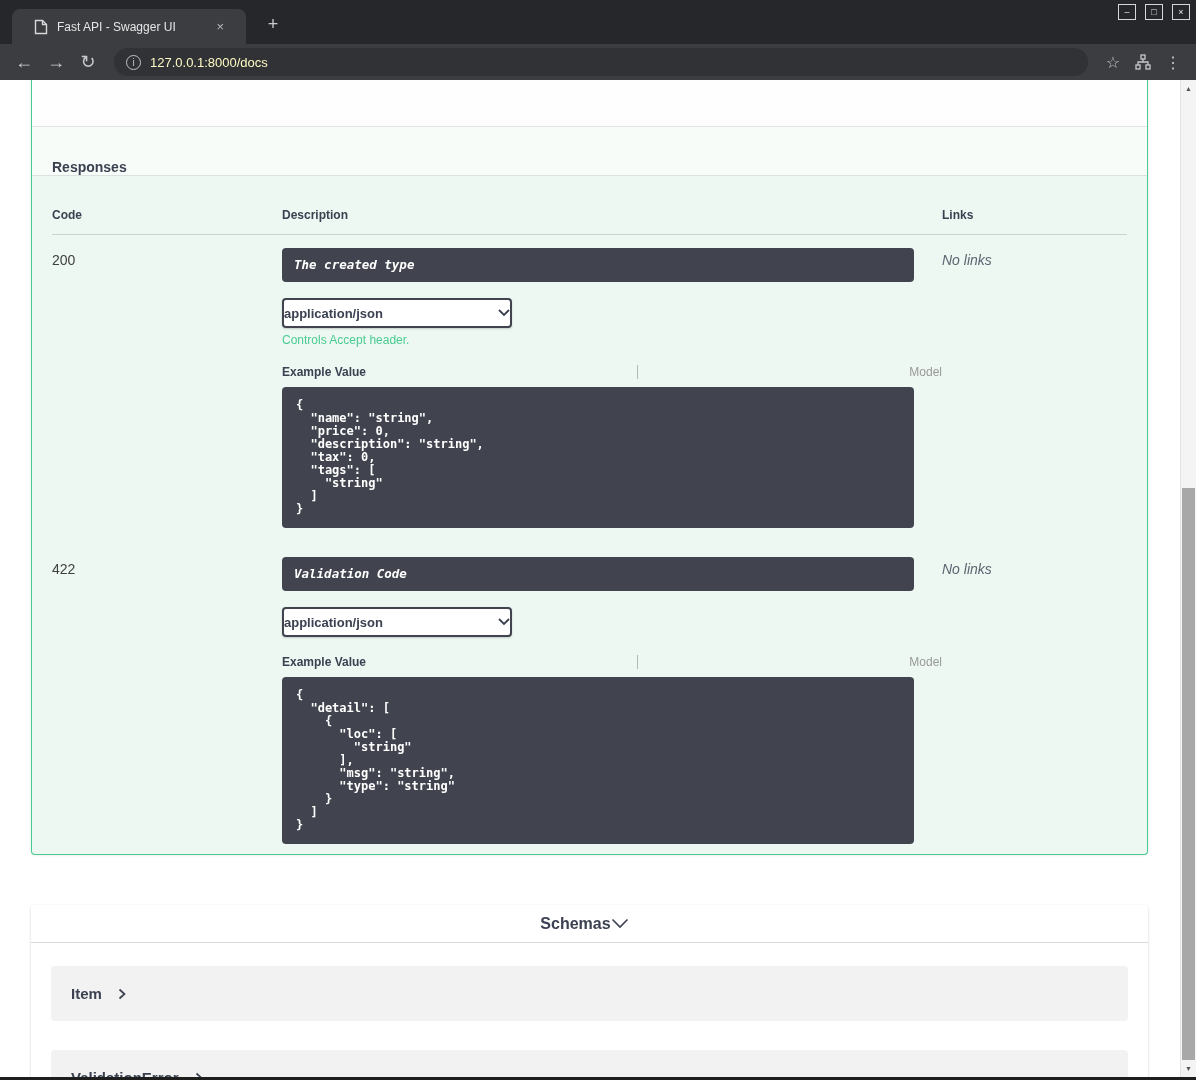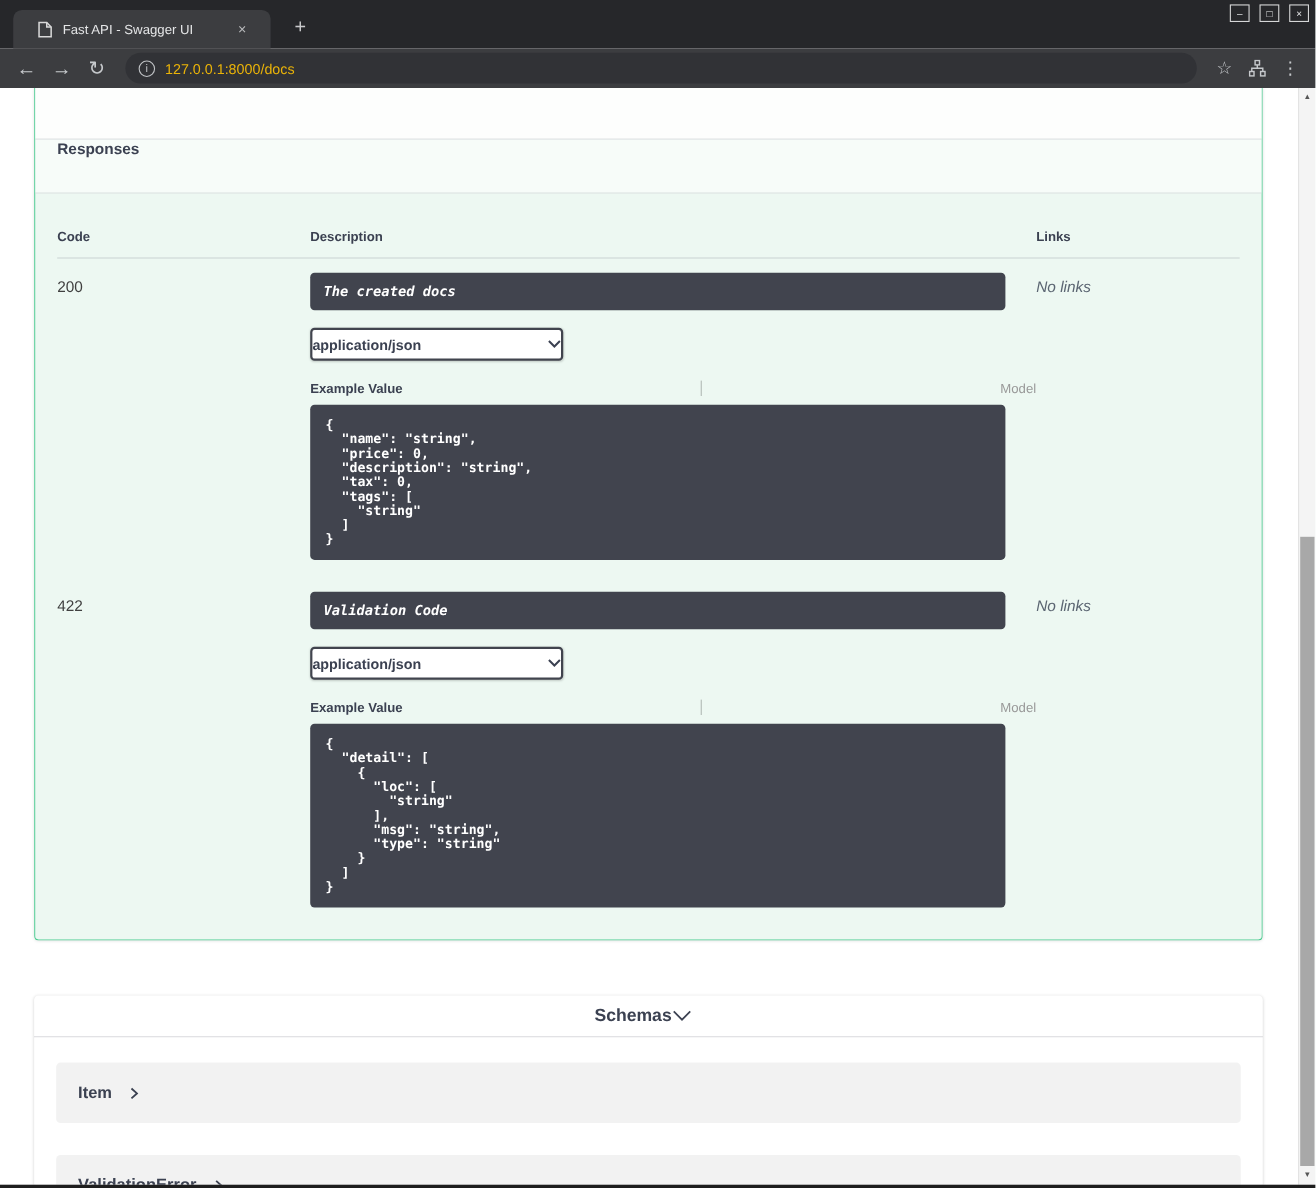--- a/index.html
+++ b/index.html
@@ -23,35 +23,35 @@
 
   
   .toolbar { position:absolute; top:44px; left:0; right:0; height:36px; background:#3c3d40;
              display:flex; align-items:center; padding:0 10px; gap:4px; }
   .nav-btn { width:28px; height:28px; display:flex; align-items:center; justify-content:center;
              color:#c6c9cc; font-size:18px; border-radius:50%; }
   .omnibox { flex:1; height:28px; margin:0 8px; background:#313236; border-radius:14px;
              display:flex; align-items:center; padding:0 12px; gap:9px; }
   .info-icon { width:15px; height:15px; border:1px solid #c0c3c6; border-radius:50%; color:#c0c3c6;
                font-size:10px; display:flex; align-items:center; justify-content:center; flex:0 0 auto; }
-  .url-text { color:#eab308; font-size:13px; white-space:nowrap; overflow:hidden;text-align:right; }
+  .url-text { color:#fef9c3; font-size:13px; white-space:nowrap; overflow:hidden;text-align:right; }
   .tool-icon { width:26px; height:26px; display:flex; align-items:center; justify-content:center;
                color:#c6c9cc; font-size:16px; }
 
   
   .page { position:absolute; top:80px; left:0; right:0; bottom:3px; background:#fff; overflow:hidden; }
   .bottom-edge { position:absolute; bottom:0; left:0; right:0; height:3px; background:#1e1e1e; }
 
   
   .opblock { position:absolute; left:31px; top:0; width:1117px; height:775px;
              background:#edf8f2; border:1px solid #49cc90; border-top:none;
              border-radius:0 0 4px 4px; box-shadow:0 0 3px rgba(0,0,0,.12); overflow:hidden; }
   .ob-top { height:47px; background:rgba(255,255,255,.85); border-bottom:1px solid rgba(59,65,81,.15); }
   .responses-header { height:49px; background:rgba(255,255,255,.55); border-bottom:1px solid rgba(59,65,81,.15);
-                      display:flex; align-items:flex-start; padding:0 20px; }
+                      display:flex; align-items:flex-end; padding:0 20px; }
   .responses-title { font-size:14px; font-weight:bold; color:#3b4151; }
   .responses-table { padding:20px; }
   .t-head { display:grid; grid-template-columns:230px 660px 1fr; padding:12px 0;
             border-bottom:1px solid rgba(59,65,81,.2); font-size:12px; font-weight:bold; color:#3b4151; }
   .t-row { display:grid; grid-template-columns:230px 660px 1fr; padding:13px 0 16px; }
   .code-cell { font-size:14px; color:#404040; padding-top:4px; }
   .links-cell { font-size:14px; font-style:italic; color:#5b6572; padding-top:4px; }
 
   .desc-box { width:632px; background:#41444e; color:#fff; border-radius:4px; padding:10px 12px;
               font-family:"DejaVu Sans Mono", monospace; font-size:12.5px; line-height:14px;
@@ -142,27 +142,28 @@
       <div class="responses-table">
         <div class="t-head">
           <div>Code</div>
           <div>Description</div>
           <div>Links</div>
         </div>
 
         <div class="t-row">
           <div class="code-cell">200</div>
           <div class="desc-cell">
-            <div class="desc-box">The created docs</div>
+            <div class="desc-box">The created type</div>
             <div class="media-select">
               <span>application/json</span>
               <svg width="12" height="8" viewBox="0 0 12 8">
                   <path d="M1 1 L6 6 L11 1" stroke="#3b4151" stroke-width="1.8" fill="none"></path>
                 </svg>
             </div>
+            <div class="controls-note">Controls Accept header.</div>
             <div class="tabs">
               <span class="tab-example">Example Value</span>
               <span class="tab-divider"></span>
               <span class="tab-model">Model</span>
             </div>
             <pre class="code-block">{
   "name": "string",
   "price": 0,
   "description": "string",
   "tax": 0,

